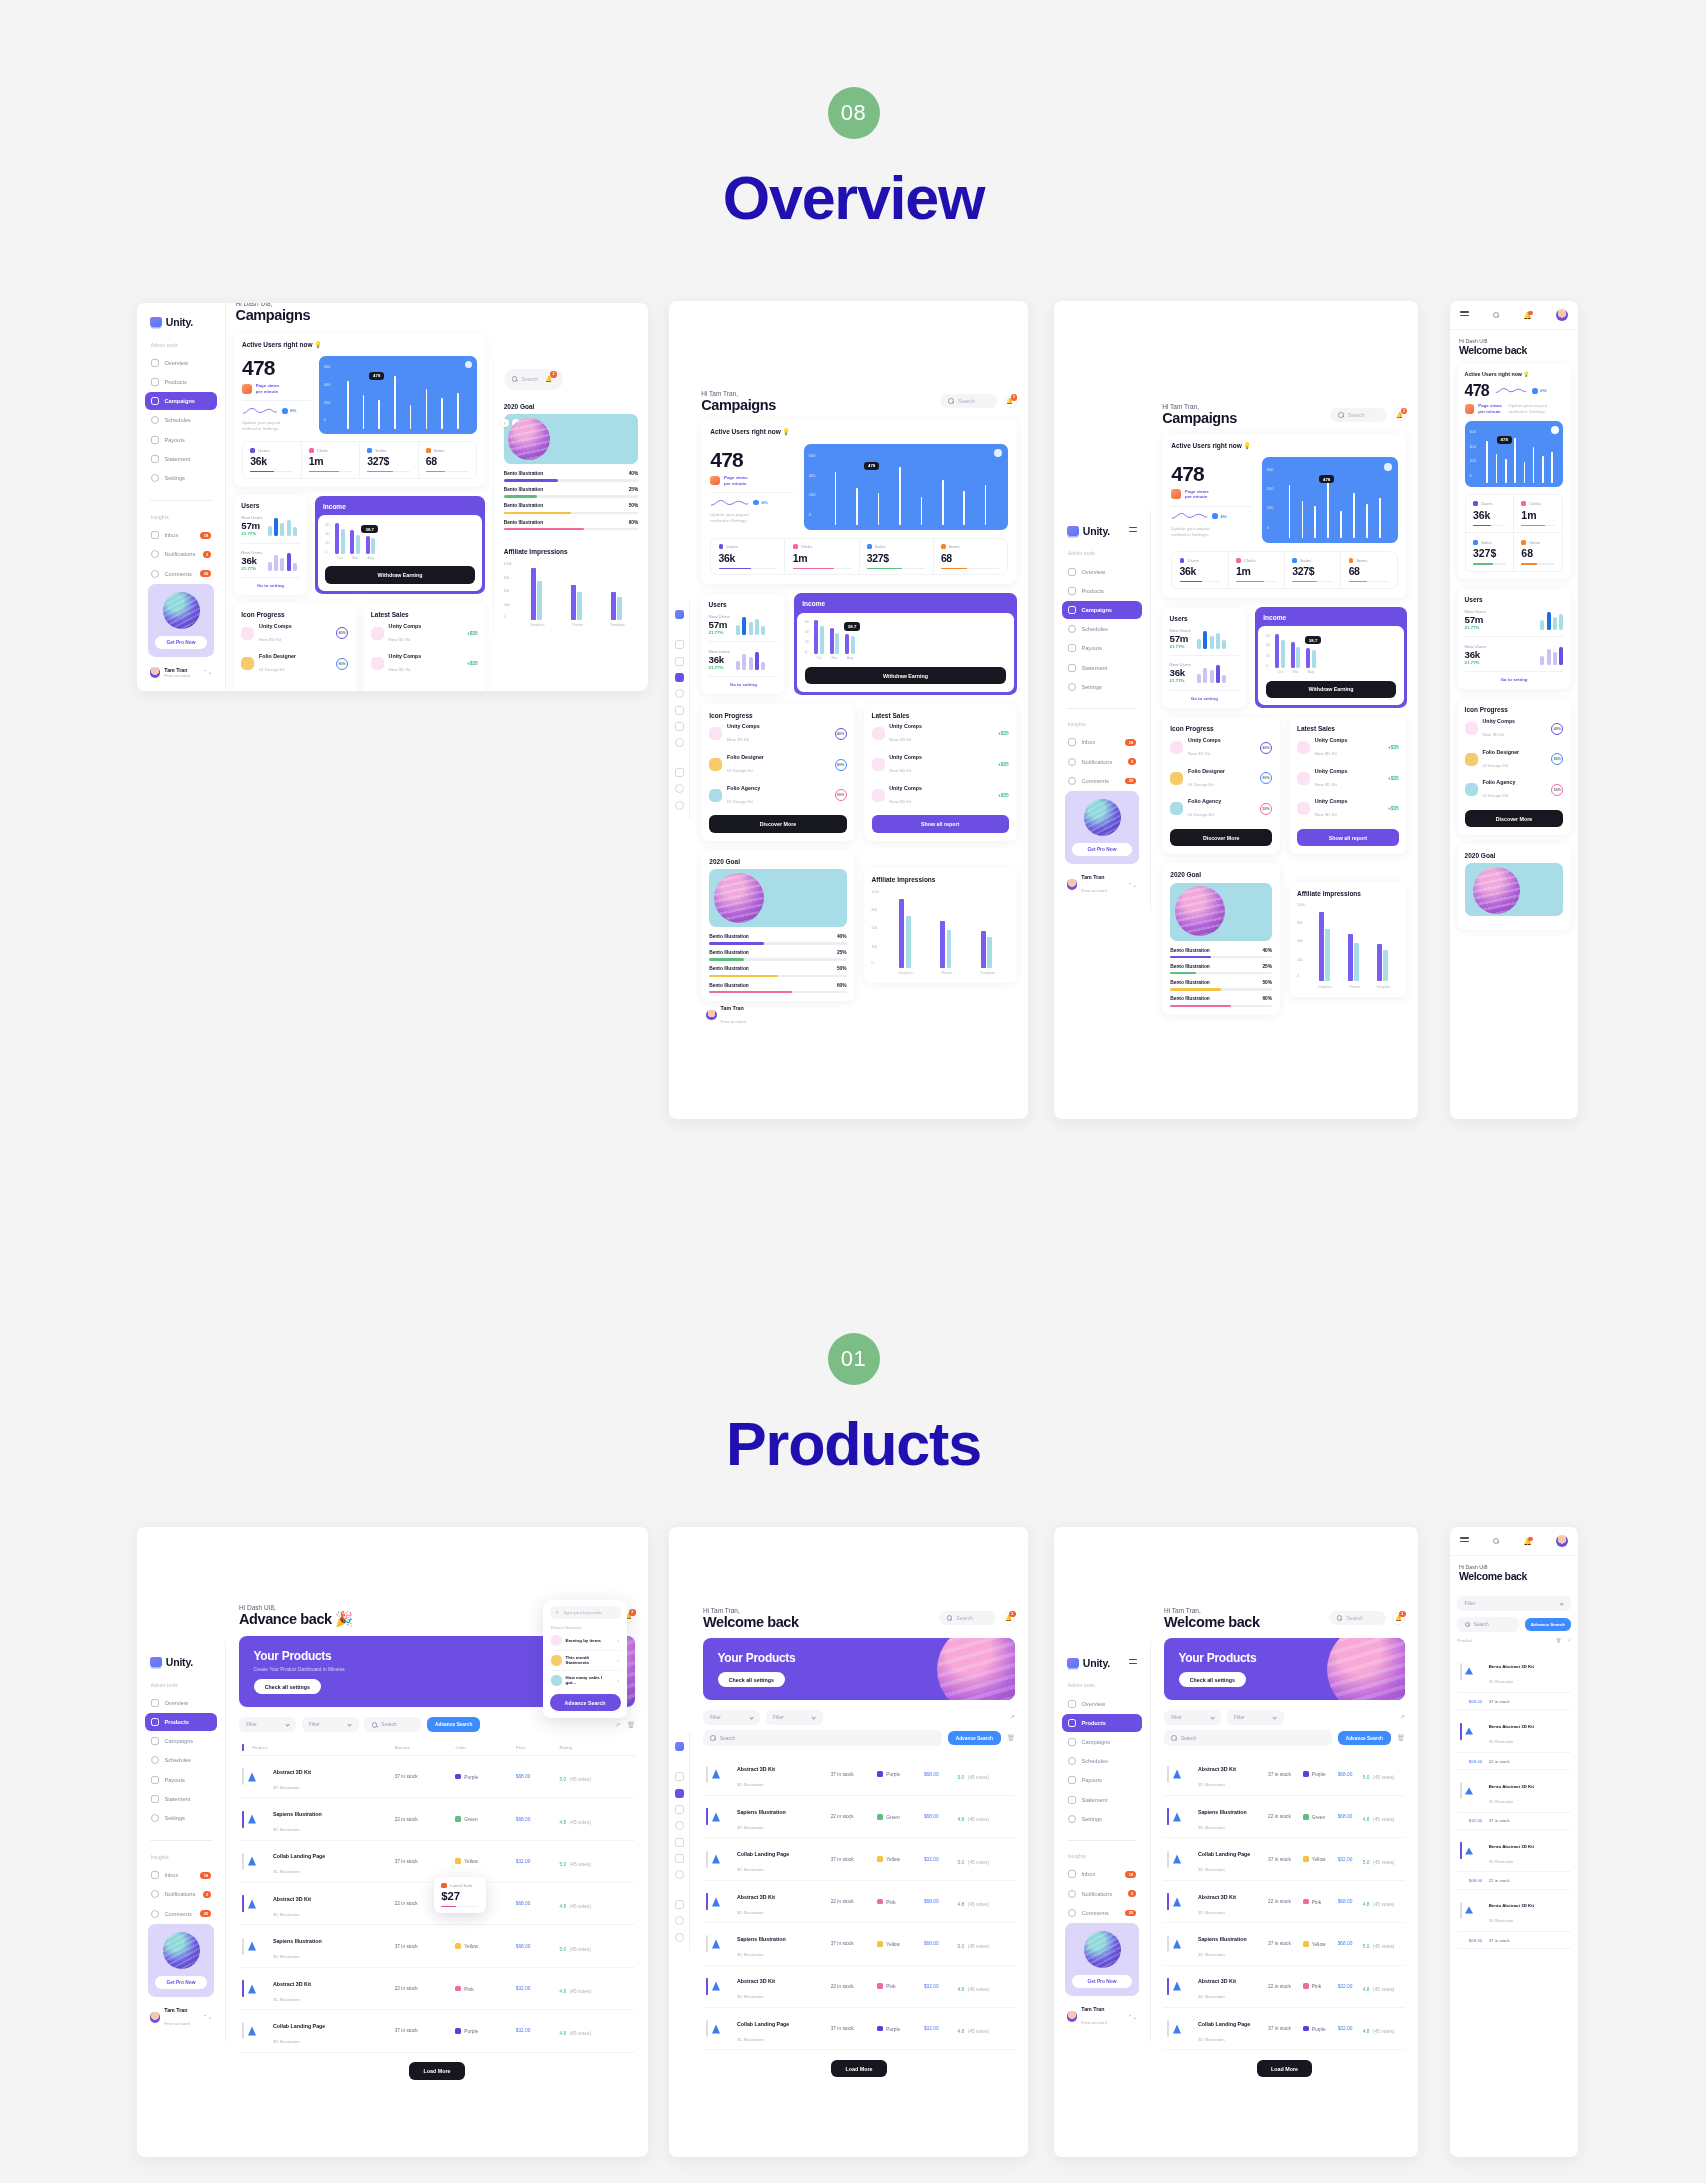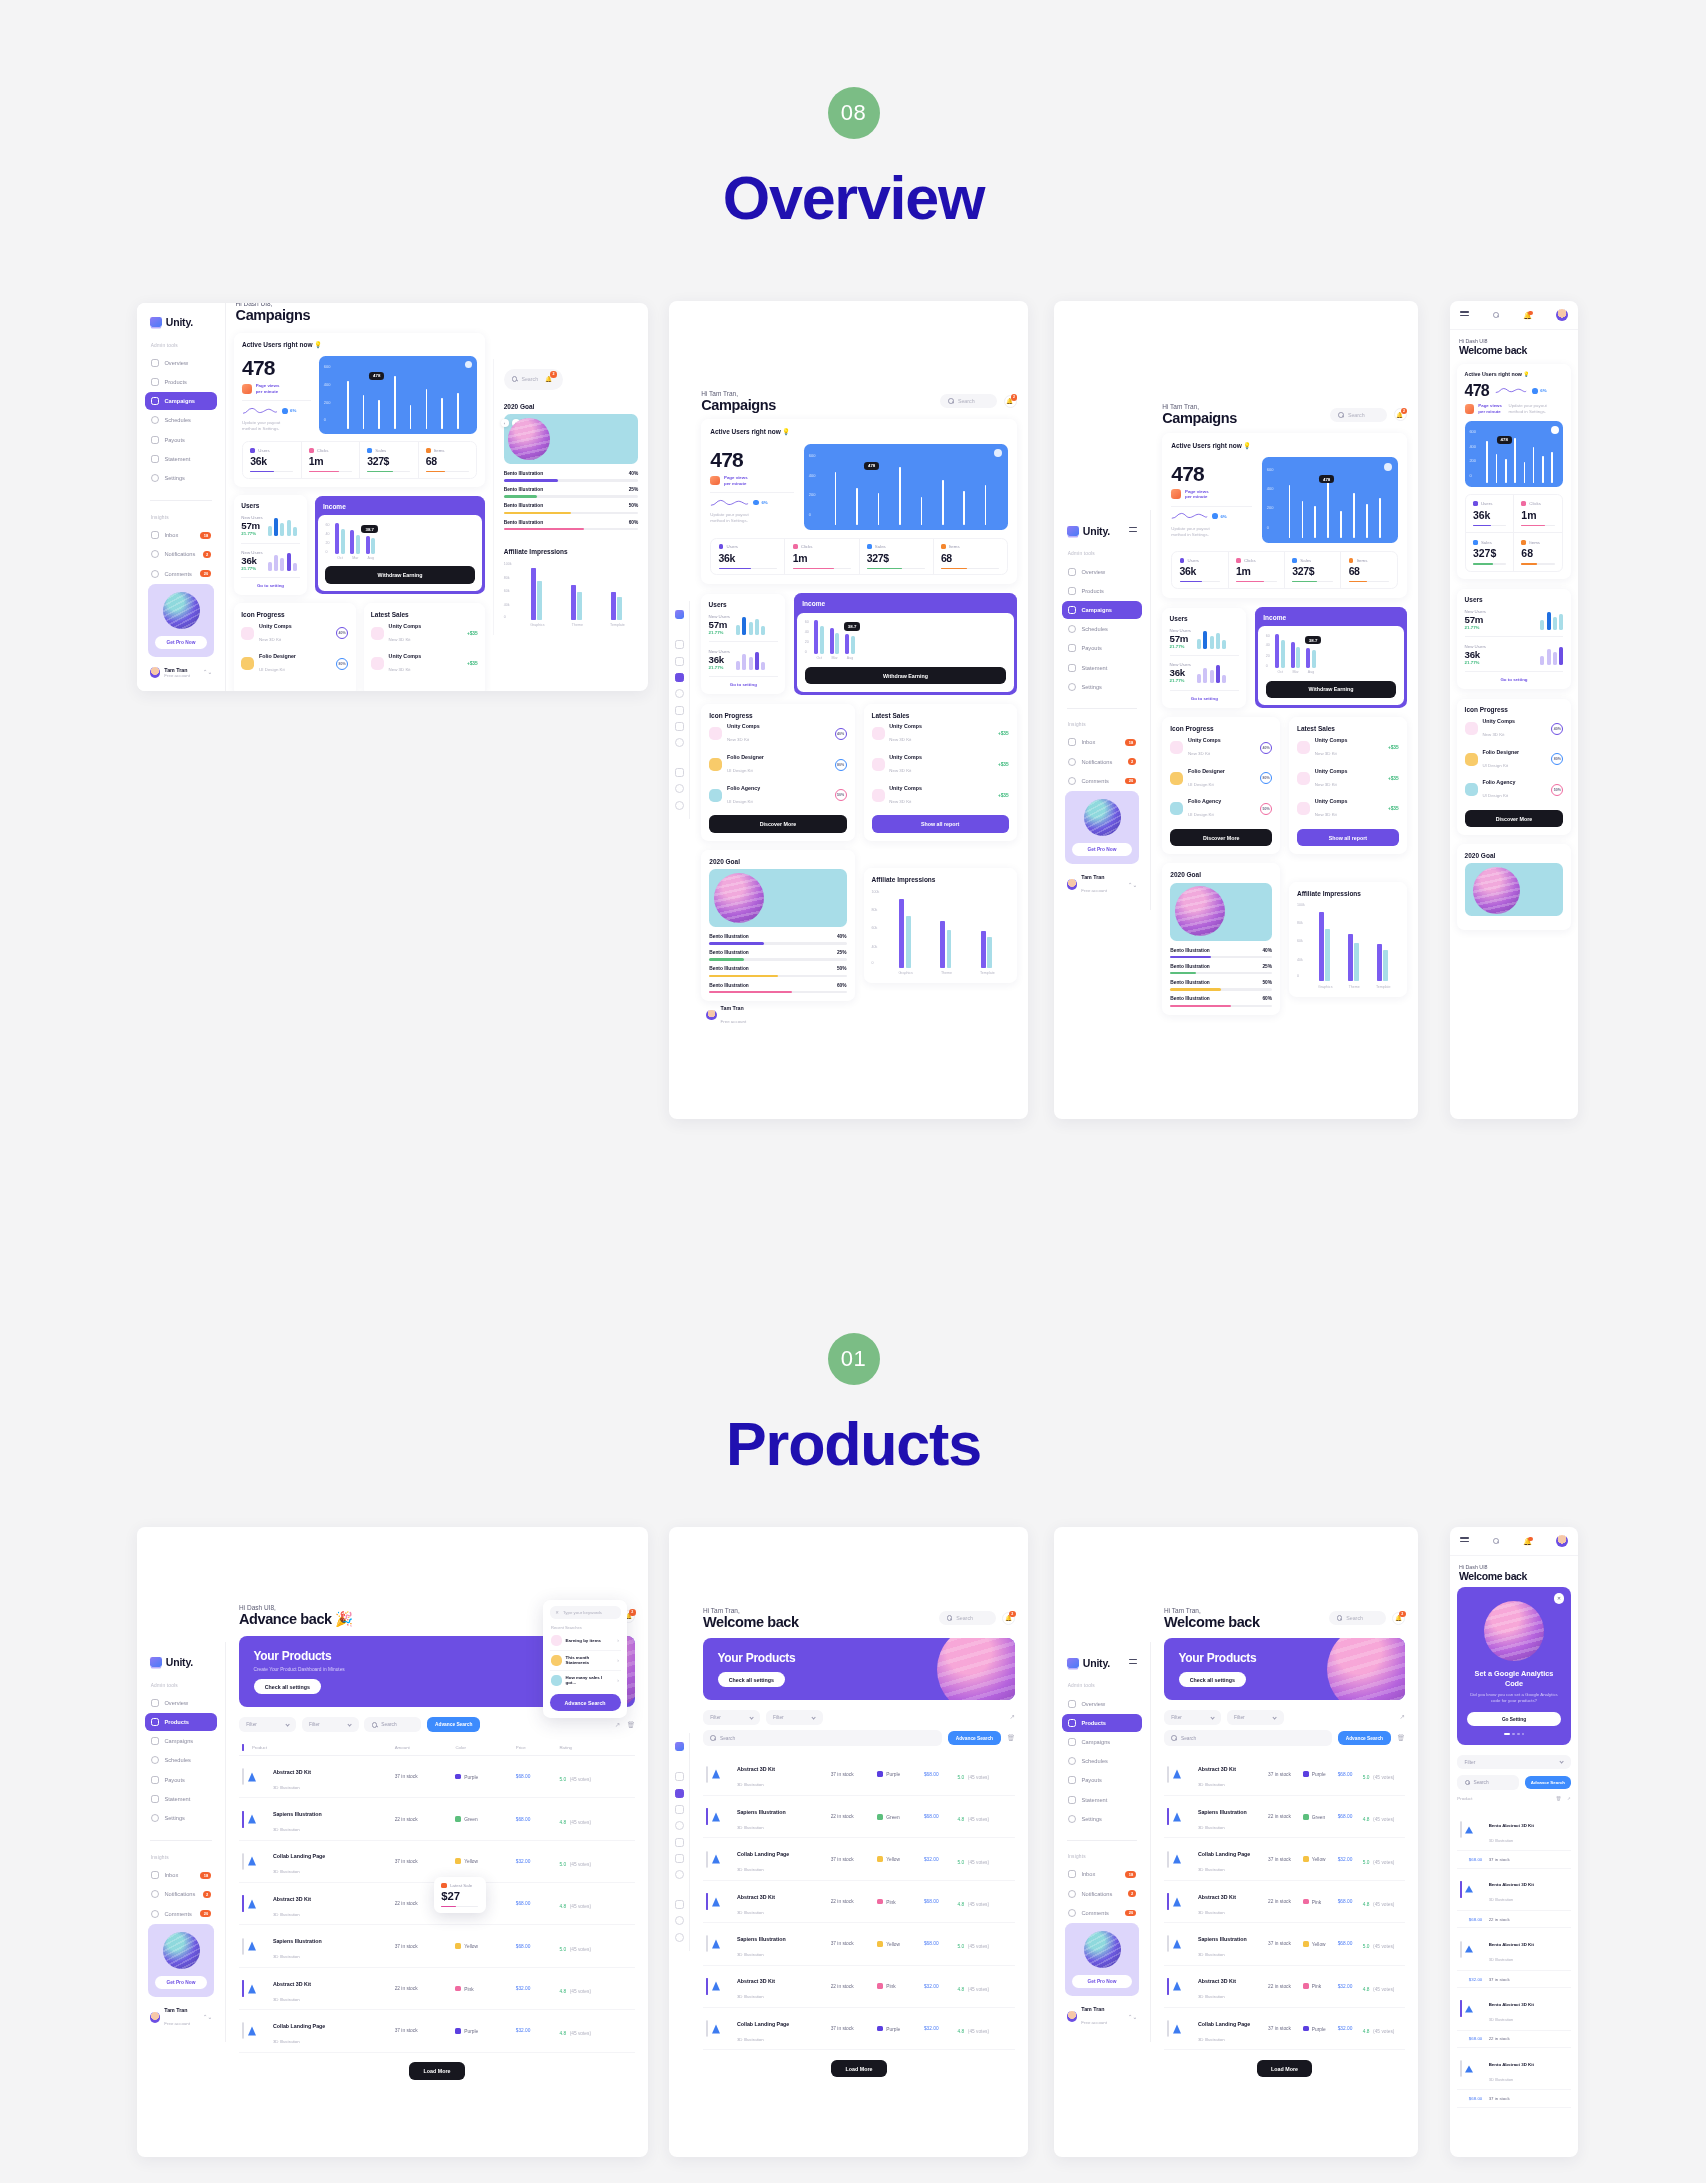--- a/index.html
+++ b/index.html
@@ -1952,33 +1952,20 @@
         <span></span>
       </span>
     <span class="mag"></span>
     <span style="position:relative;font-size:7.3px;color:#4a4a63">🔔<span class="dot-badge" style="width:4.8px;height:4.8px;top:0;right:-0.8px"></span></span>
     <span class="avatar" style="width:12px;height:12px"></span>
   </div>
   <div style="padding:8px 9px 4.8px 9px">
     <div class="hi" style="font-size:5.3px">Hi Dash UI8</div>
     <div class="h1" style="font-size:10.5px">Welcome back</div>
   </div>
-  <div class="ga-card" style="margin:0 7.3px">
-    <div class="ga-x">✕</div>
-    <div class="ga-orb"></div>
-    <div class="ga-t">Set a Google Analytics Code</div>
-    <div class="ga-s">Did you know you can set a Google Analytics code for your products?</div>
-    <div class="ga-b">Go Setting</div>
-    <div class="dots">
-        <i class="on"></i>
-        <i></i>
-        <i></i>
-        <i></i>
-      </div>
-  </div>
   <div style="padding:9.7px 7.3px 0 7.3px">
     <div class="filt">
         <span>Filter</span>
         <span class="chev"></span>
       </div>
     <div class="tbar" style="margin-top:5.7px">
       <div class="filt" style="gap:3.2px;justify-content:flex-start;flex:1;min-width:0">
           <span class="mag"></span>
           <span>Search</span>
         </div>

